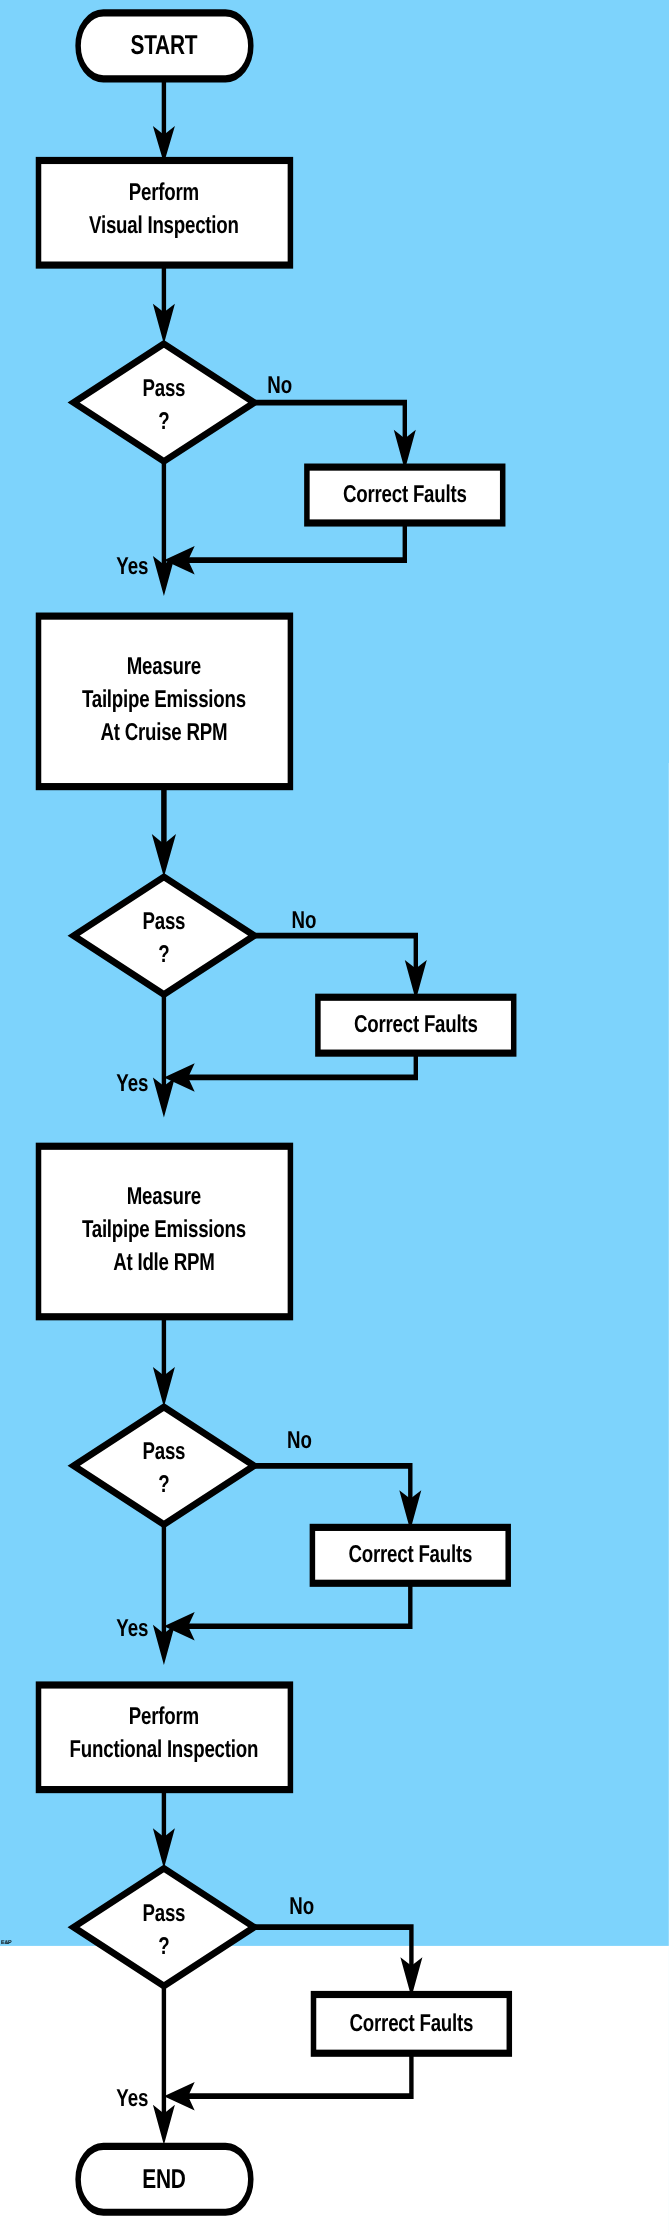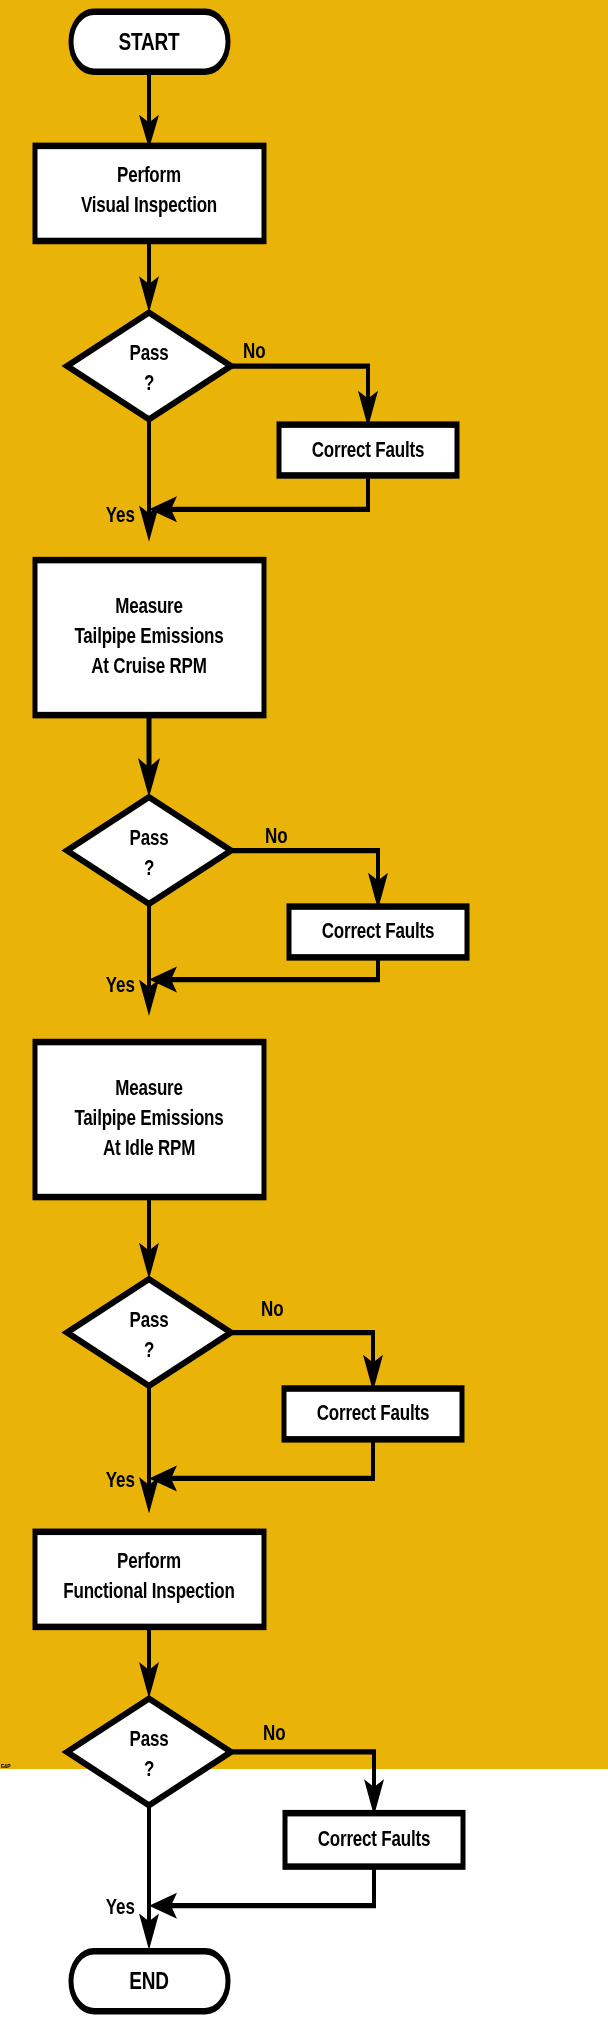--- a/index.html
+++ b/index.html
@@ -10,21 +10,21 @@
   body {
     width: 608px;
     height: 2032px;
     font-family: "Liberation Sans", "DejaVu Sans", sans-serif;
     overflow: hidden;
   }
   #flowchart-root {
     position: relative;
     width: 608px;
     height: 1769px;
-    background: #eab308;
+    background: #7dd3fc;
   }
   svg#flow-svg {
     position: absolute;
     left: 0;
     top: 0;
     width: 608px;
     height: 2032px;
     display: block;
   }
   .node-shape {

